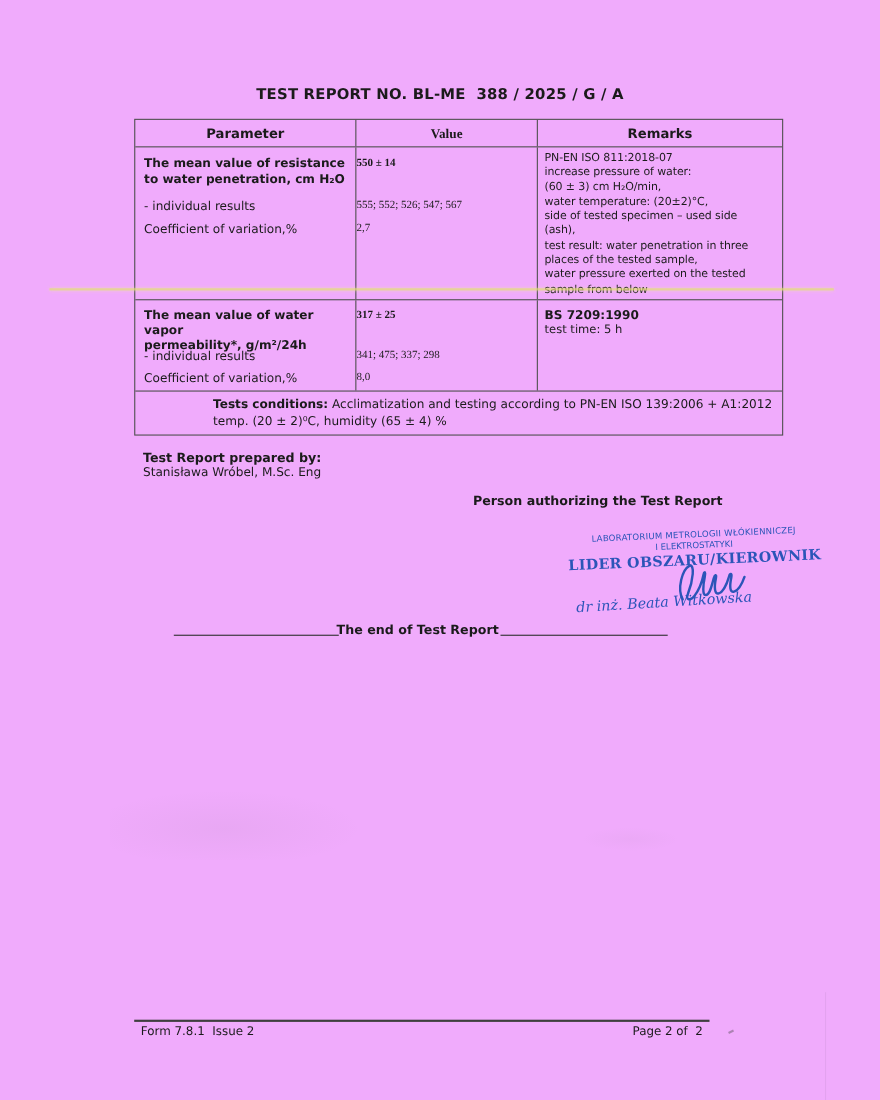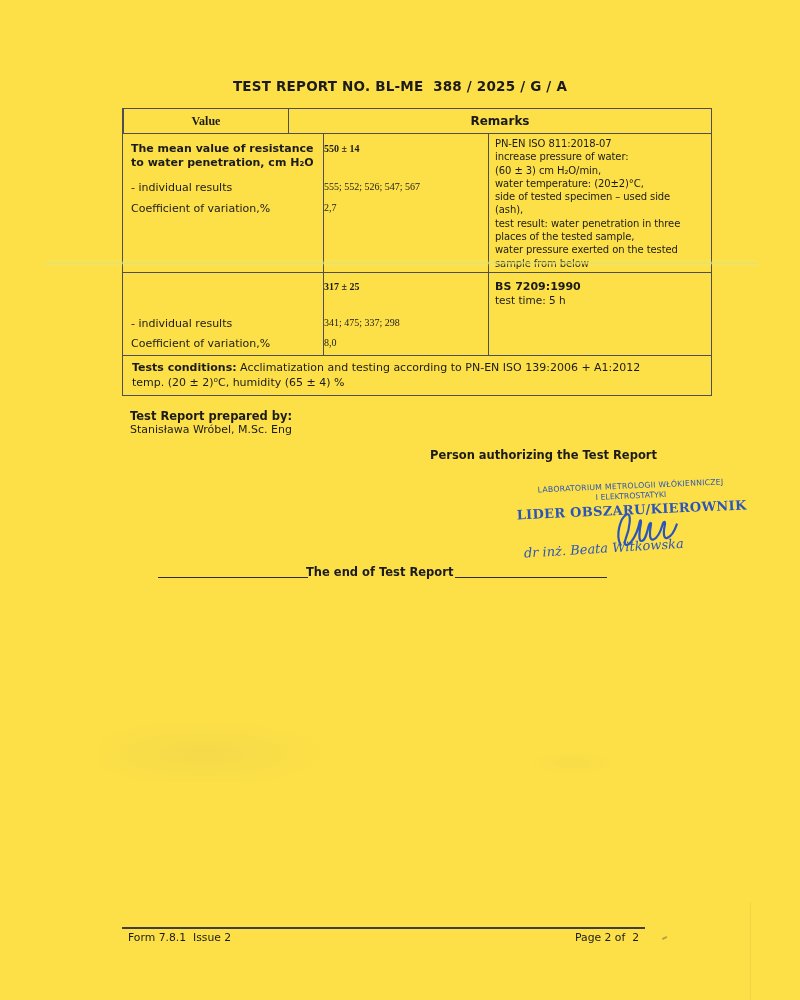--- a/index.html
+++ b/index.html
@@ -1,18 +1,18 @@
 <!DOCTYPE html>
 <html><head>
 <meta charset="utf-8">
 <style>
   * { margin:0; padding:0; box-sizing:border-box; }
   html,body { background:#ffffff; }
   .page {
-    position:relative; width:800px; height:1000px; background:#fde047;
+    position:relative; width:800px; height:1000px; background:#f0abfc;
     font-family:"DejaVu Sans", sans-serif; color:#1b1b1b; overflow:hidden;
   }
   .abs { position:absolute; }
   .b { font-weight:bold; }
 
   .title {
     left:0; right:0; top:78px; text-align:center;
     font-size:13.5px; font-weight:bold; white-space:pre; letter-spacing:.2px;
   }
 
@@ -27,21 +27,21 @@
   .c2 { width:165px; position:relative; border-left:1.4px solid #4f4f4f;font-family:Liberation Serif, serif; }
   .c3 { flex:1; position:relative; border-left:1.4px solid #4f4f4f; }
   .hcell { display:flex; align-items:center; justify-content:center;
            font-size:12px; font-weight:bold; }
   .ptitle { position:absolute; left:8px; right:4px; font-weight:bold;
             font-size:11px; line-height:13.5px; white-space:pre-line; }
   .pline  { position:absolute; left:8px; right:2px; font-size:11px; }
   .vline  { position:absolute; left:0; right:0; text-align:left; font-size:10px; }
   .remarks1 { position:absolute; left:6px; right:1px; top:3px; font-size:10px;
               line-height:13.3px; white-space:pre-line; letter-spacing:-.1px; }
-  .rcond { min-height:38px; padding:5px 9px; font-size:11px; line-height:14.5px; }
+  .rcond { min-height:38px; padding:5px 9px; font-size:11px; line-height:14.5px;justify-content:flex-end; }
 
   
   .prepared { left:130px; top:409px; font-size:11px; line-height:14px; }
   .prepared .lbl { font-weight:bold; font-size:11.5px; }
   .auth-heading { left:430px; top:448px; font-size:11.5px; font-weight:bold; white-space:pre; }
 
   .stamp { left:503px; top:487px; width:255px; color:#2b55b8;
            transform:rotate(-2.5deg); transform-origin:left top; }
   .stamp .s1 { text-align:center; font-size:7.8px; letter-spacing:.2px; white-space:pre; }
   .stamp .s2 { text-align:center; font-size:7.8px; margin-top:1px; white-space:pre; }
@@ -74,20 +74,21 @@
 </style>
 </head>
 <body>
 
 <div class="page">
 
   <div class="abs title">TEST REPORT NO. BL-ME  388 / 2025 / G / A</div>
 
   <div class="abs tbl">
     <div class="trow thead">
+      <div class="c1 hcell">Parameter</div>
       <div class="c2 hcell">Value</div>
       <div class="c3 hcell">Remarks</div>
     </div>
 
     <div class="trow r1">
       <div class="c1">
         <div class="ptitle" style="top:8px">The mean value of resistance
 to water penetration, cm H₂O</div>
         <div class="pline" style="top:47px">- individual results</div>
         <div class="pline" style="top:68px">Coefficient of variation,%</div>
@@ -106,20 +107,22 @@
 (ash),
 test result: water penetration in three
 places of the tested sample,
 water pressure exerted on the tested
 sample from below</div>
       </div>
     </div>
 
     <div class="trow r2">
       <div class="c1">
+        <div class="ptitle" style="top:7px">The mean value of water vapor
+permeability*, g/m²/24h</div>
         <div class="pline" style="top:44px">- individual results</div>
         <div class="pline" style="top:64px">Coefficient of variation,%</div>
       </div>
       <div class="c2">
         <div class="vline b" style="top:8px">317 ± 25</div>
         <div class="vline" style="top:44px">341; 475; 337; 298</div>
         <div class="vline" style="top:64px">8,0</div>
       </div>
       <div class="c3">
         <div class="pline b" style="left:6px; top:7px; font-size:11px">BS 7209:1990</div>

